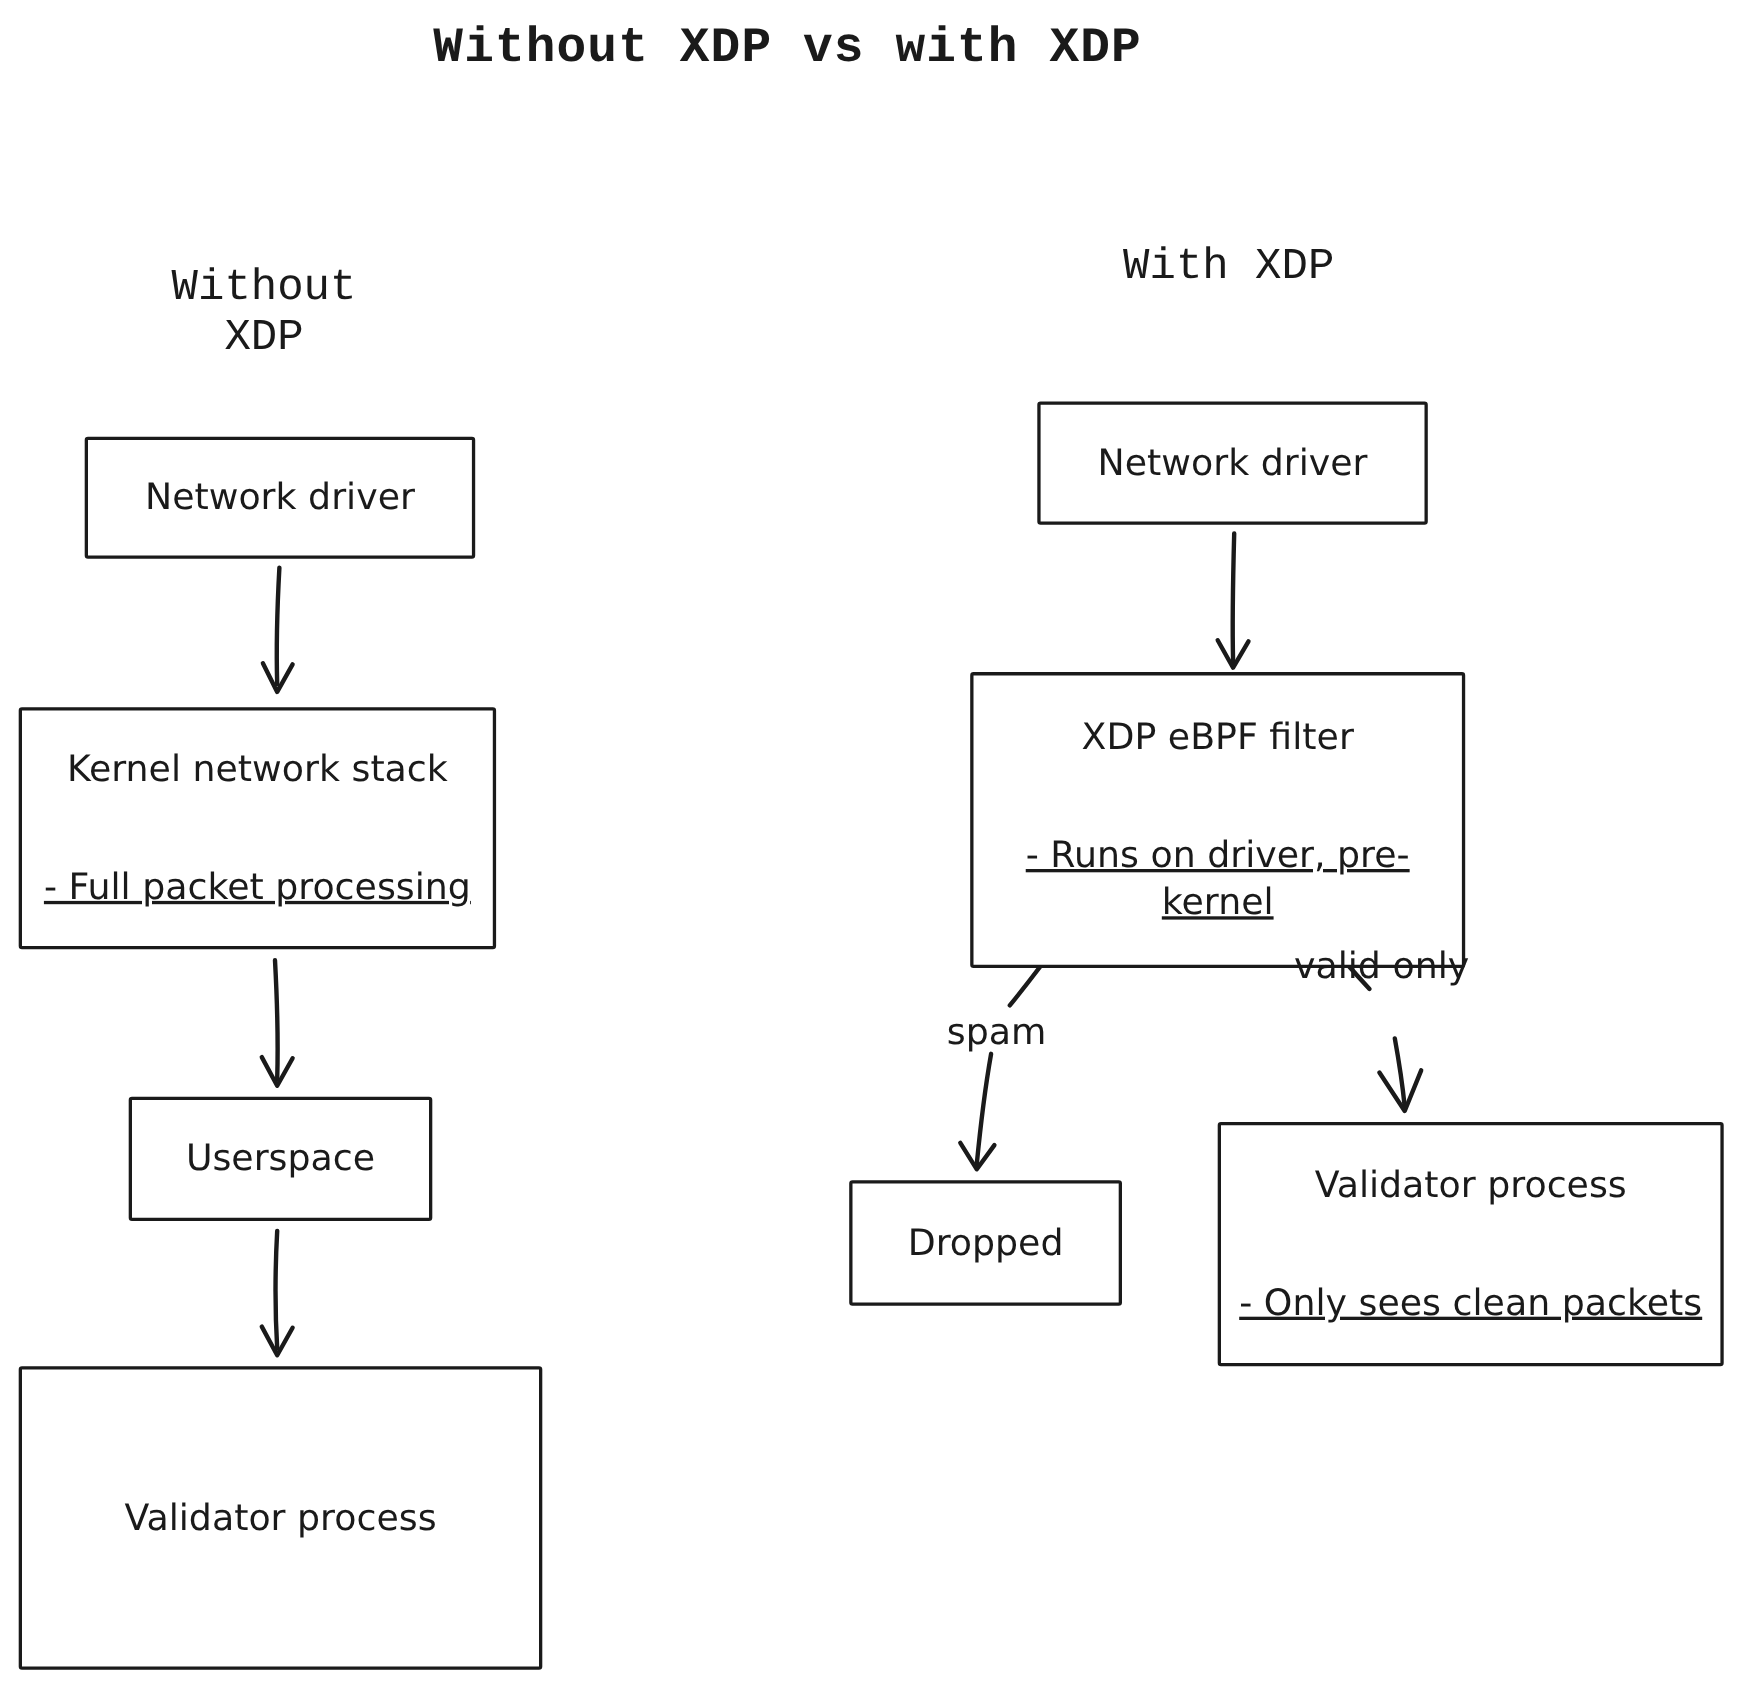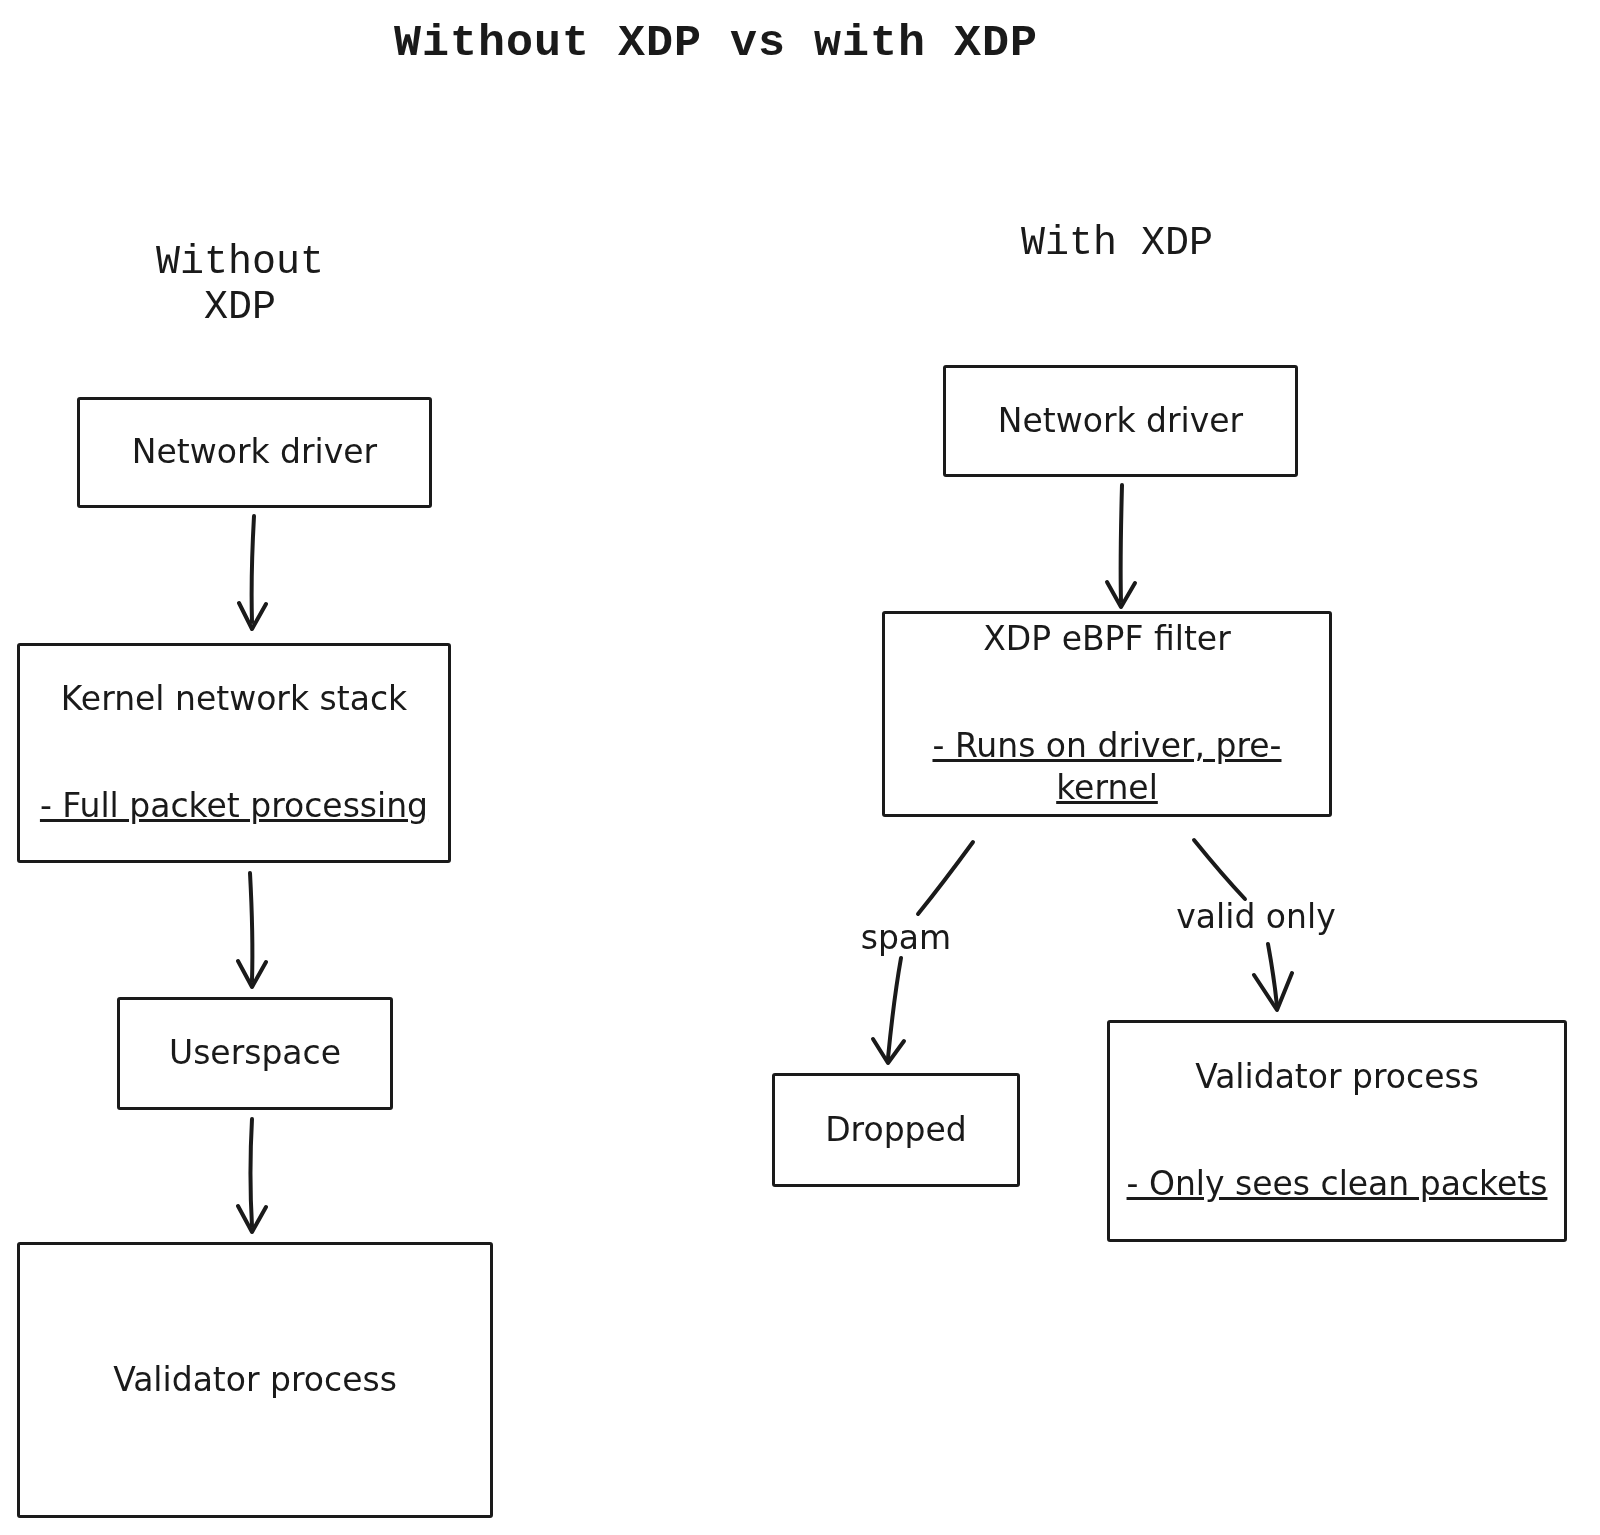--- a/index.html
+++ b/index.html
@@ -48,33 +48,33 @@
     line-height:1.3;
     color:var(--stroke);
     padding:6px 18px;
   }
   .node .bullet{margin-top:64px;text-decoration:underline;}
   .node-a{left:77px; top:397px; width:355px; height:111px;}
   .node-b{left:17px; top:643px; width:434px; height:220px;}
   .node-c{left:117px;top:997px; width:276px; height:113px;}
   .node-d{left:17px; top:1242px;width:476px; height:276px;}
   .node-e{left:943px;top:365px; width:355px; height:112px;}
-  .node-f{left:882px;top:611px; width:450px; height:206px;}
+  .node-f{left:882px;top:611px; width:450px; height:269px;}
   .node-g{left:772px;top:1073px;width:248px; height:114px;}
   .node-h{left:1107px;top:1020px;width:460px;height:222px;padding:6px 8px;}
   .edge-label{
     position:absolute;
     font-family:"DejaVu Sans","Liberation Sans",sans-serif;
     font-size:33px;
     text-align:center;
     color:var(--stroke);
     width:200px;
   }
   .edge-label.spam{left:806px;top:918px;text-align:center;}
-  .edge-label.valid-only{left:1156px;top:897px;}
+  .edge-label.valid-only{left:1156px;top:858px;}
   svg.arrows{
     position:absolute;left:0;top:0;
     pointer-events:none;
   }
   svg.arrows path{
     fill:none;
     stroke:var(--stroke);
     stroke-width:4;
     stroke-linecap:round;
     stroke-linejoin:round;

